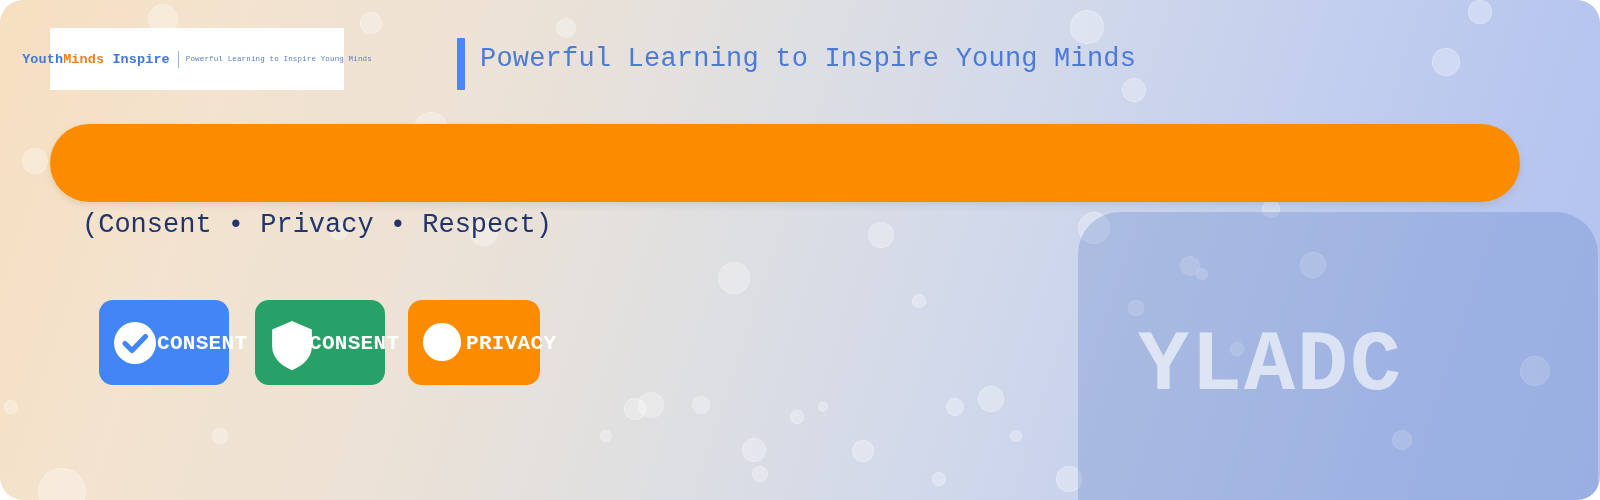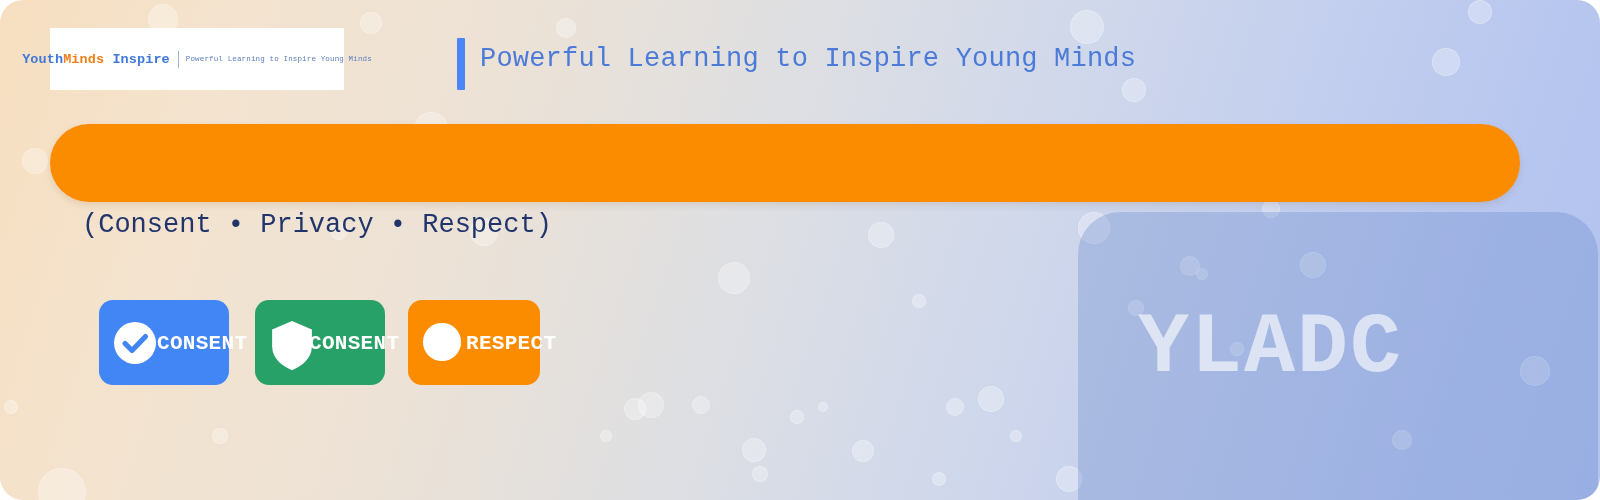--- a/index.html
+++ b/index.html
@@ -164,21 +164,21 @@
     left: 1078px;
     top: 212px;
     width: 520px;
     height: 330px;
     border-radius: 42px;
     background: rgba(95,130,200,0.30);
   }
   #yladc-text {
     position: absolute;
     left: 1138px;
-    top: 300px;
+    top: 318px;
     font-size: 85px;
     font-weight: bold;
     color: rgba(255,255,255,0.62);
     letter-spacing: 2px;
     white-space: nowrap;
   }
 </style>
 </head>
 <body>
 
@@ -257,18 +257,18 @@
       <path d="M22 2 L41 10 L41 26 C41 38 31 45 22 49 C13 45 3 38 3 26 L3 10 Z" fill="#ffffff"></path>
     </svg>
   </div>
   <div class="badge-label" style="left:309px; top:332px;">CONSENT</div>
 
   <div class="badge" id="badge-respect">
     <svg class="badge-icon" viewBox="0 0 44 44" style="left:14px; width:40px; height:40px; top:22px;">
       <circle cx="22" cy="22" r="21" fill="#ffffff"></circle>
     </svg>
   </div>
-  <div class="badge-label" style="left:466px; top:332px;">RESPECT</div>
+  <div class="badge-label" style="left:466px; top:332px;">PRIVACY</div>
 
   <div id="yladc-panel"></div>
   <div id="yladc-text">YLADC</div>
 
 </div>
 
 </body></html>

